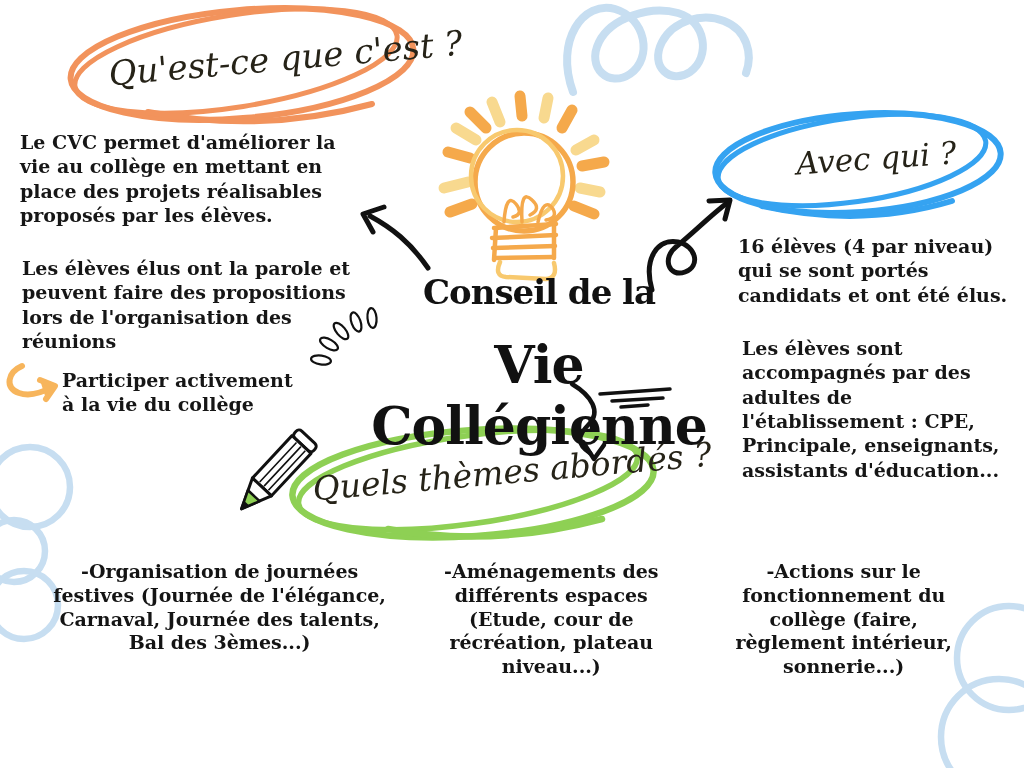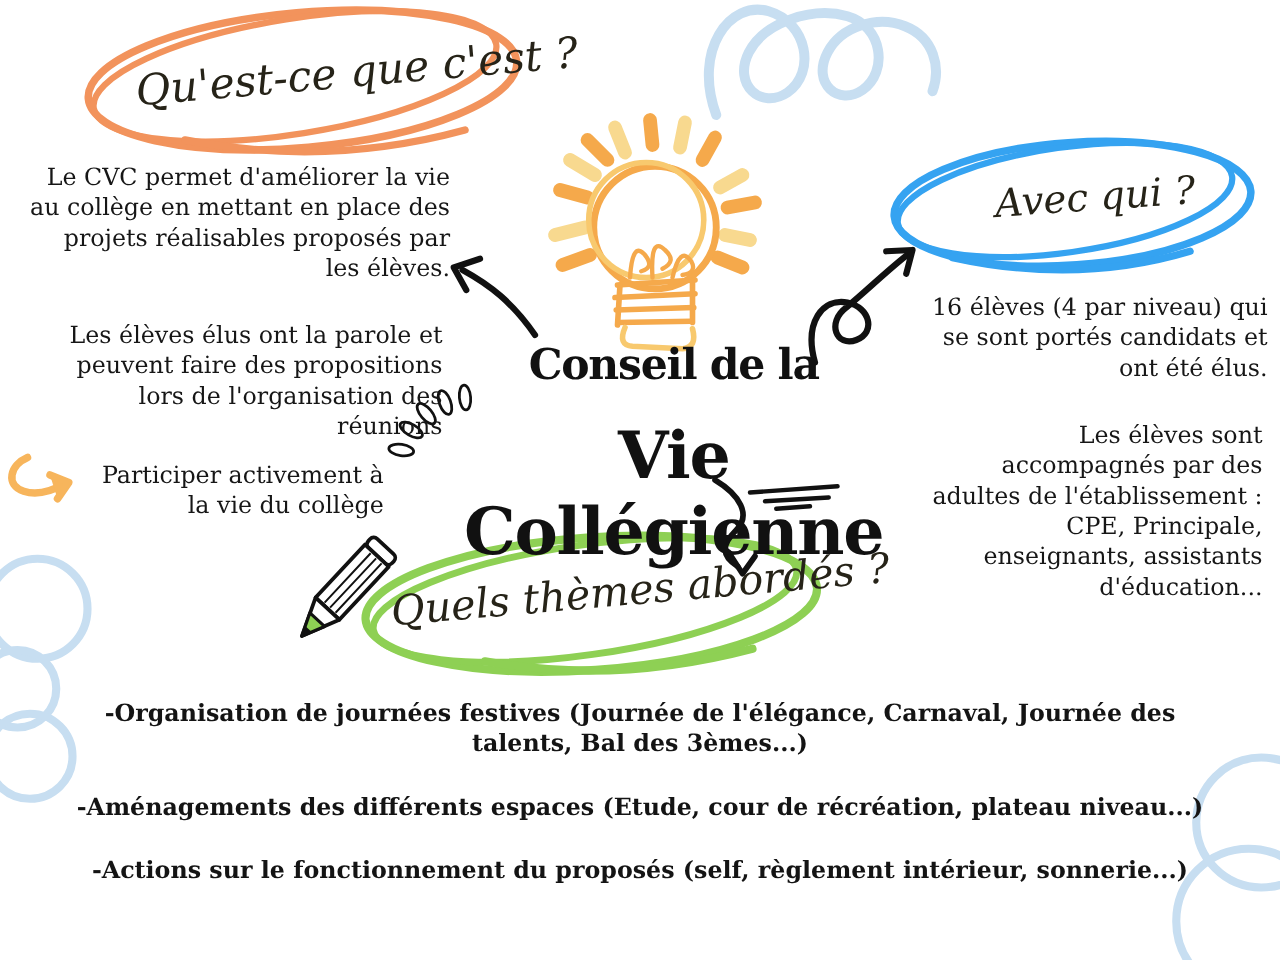--- a/index.html
+++ b/index.html
@@ -3,30 +3,30 @@
 <meta charset="utf-8">
 <style>
   html,body{margin:0;padding:0;background:#ffffff;}
   #canvas{
     position:relative;width:1024px;height:768px;overflow:hidden;background:#ffffff;
     font-family:"DejaVu Serif","Liberation Serif",serif;color:#161616;
   }
   svg{display:block;}
   .decor-layer{position:absolute;left:0;top:0;width:1024px;height:768px;pointer-events:none;}
   .abs{position:absolute;}
-  .para{font-weight:400;text-align:right;line-height:1.28;font-size:19px;color:#161616;}
+  .para{font-weight:700;text-align:left;line-height:1.28;font-size:19px;color:#161616;}
   .script{
     font-style:italic;font-weight:400;color:#262318;white-space:nowrap;
     font-family:"DejaVu Serif","Liberation Serif",serif;
   }
   .title-line{font-weight:700;text-align:center;color:#111111;letter-spacing:-1px;}
   #title-line1{font-size:34px;}
   #title-line2{font-size:52px;margin-top:22px;}
   .bottom-item{font-weight:700;text-align:center;font-size:19px;line-height:1.25;color:#141414;}
-  .bottom-list{display:flex;flex-direction:column;gap:27px;}
+  .bottom-list{display:flex;flex-direction:row;gap:27px;}
 </style>
 </head>
 <body>
 
 <div id="canvas">
 
   <svg class="decor-layer" viewBox="0 0 1024 768" aria-hidden="true">
 
     <g stroke="#C7DEF1" stroke-width="8" fill="none" stroke-linecap="round">
       <path d="M 573 92 C 554 40 584 0 615 9 C 646 18 653 58 630 74 C 609 88 586 68 599 42 C 611 18 650 5 678 13 C 706 21 711 57 690 72 C 671 85 649 67 662 42 C 673 21 702 12 724 21 C 747 30 753 54 746 73"></path>
@@ -159,16 +159,16 @@
 
   <div class="abs para" style="left:738px;top:234px;width:276px;">16 élèves (4 par niveau) qui se sont portés candidats et ont été élus.</div>
 
   <div class="abs para" style="left:742px;top:336px;width:268px;">Les élèves sont accompagnés par des adultes de l'établissement : CPE, Principale, enseignants, assistants d'éducation...</div>
 
   <div class="abs script" style="left:312px;top:452px;font-size:33px;transform:rotate(-5deg);">Quels thèmes abordés ?</div>
 
   <div class="abs bottom-list" style="left:50px;top:560px;width:924px;">
     <div class="bottom-item">-Organisation de journées festives (Journée de l'élégance, Carnaval, Journée des talents, Bal des 3èmes...)</div>
     <div class="bottom-item">-Aménagements des différents espaces (Etude, cour de récréation, plateau niveau...)</div>
-    <div class="bottom-item">-Actions sur le fonctionnement du proposés (self, règlement intérieur, sonnerie...)</div>
+    <div class="bottom-item">-Actions sur le fonctionnement du collège (faire, règlement intérieur, sonnerie...)</div>
   </div>
 
 </div>
 
 </body></html>

